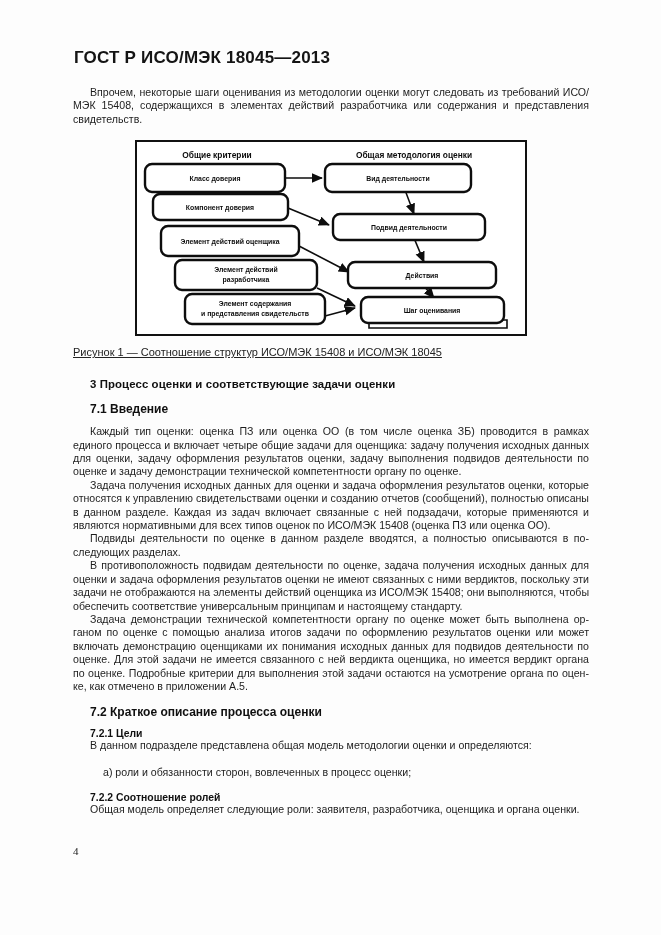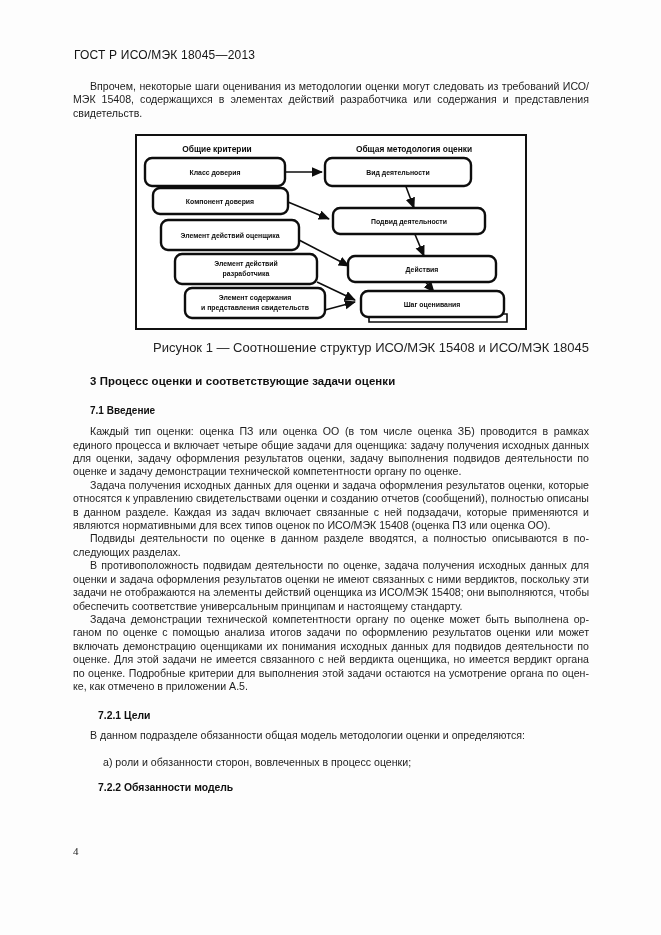--- a/index.html
+++ b/index.html
@@ -28,22 +28,22 @@
   }
   .content {
     position: absolute;
     left: 73px;
     top: 48px;
     width: 516px;
   }
 
   
   .running-head {
-    font-size: 12px;
-    font-weight: normal;
+    font-size: 17px;
+    font-weight: bold;
     letter-spacing: 0.2px;
     color: #141414;
     margin: 0 0 18px 0;
     padding-left: 1px;
   }
 
   
   p.body {
     font-size: 10.6px;
     line-height: 13.4px;
@@ -65,46 +65,47 @@
   .figure-frame {
     border: 2px solid #111;
     width: 392px;
     height: 196px;
     position: relative;
     background: #fff;
     box-sizing: border-box;
   }
   .figure-frame svg { display: block; }
   .fig-caption {
-    font-size: 13px;
-    text-align: right;
+    font-size: 11px;
+    text-align: left;
     margin-top: 10px;
     color: #232323;
+    text-decoration: underline;
   }
 
   
   h2.sec {
     font-size: 11.4px;
     font-weight: bold;
     margin: 20px 0 0 0;
     padding-left: 17px;
     color: #101010;
     letter-spacing: 0.1px;
   }
   h3.sub {
-    font-size: 10px;
-    font-weight: bold;
-    margin: 18px 0 0 0;
+    font-size: 12px;
+    font-weight: bold;
+    margin: 12px 0 0 0;
     padding-left: 17px;
     color: #101010;
   }
   h4.subsub {
     font-size: 10.4px;
     font-weight: bold;
-    margin: 8px;
+    margin: 0;
     padding-left: 17px;
     color: #101010;
   }
   .gap-s { height: 9px; }
   .list-item {
     font-size: 10.6px;
     line-height: 13.4px;
     margin: 13px;
     padding-left: 17px;
     color: #1d1d1d;
@@ -215,25 +216,27 @@
 
       <h3 class="sub">7.1  Введение</h3>
       <div class="gap-s"></div>
 
       <p class="body indent">Каждый тип оценки: оценка ПЗ или оценка ОО (в том числе оценка ЗБ) проводится в рамках единого процесса и включает четыре общие задачи для оценщика: задачу получения исходных дан­ных для оценки, задачу оформления результатов оценки, задачу выполнения подвидов деятельности по оценке и задачу демонстрации технической компетентности органу по оценке.</p>
       <p class="body indent">Задача получения исходных данных для оценки и задача оформления результатов оценки, ко­торые относятся к управлению свидетельствами оценки и созданию отчетов (сообщений), полностью описаны в данном разделе. Каждая из задач включает связанные с ней подзадачи, которые применя­ются и являются нормативными для всех типов оценок по ИСО/МЭК 15408 (оценка ПЗ или оценка ОО).</p>
       <p class="body indent">Подвиды деятельности по оценке в данном разделе вводятся, а полностью описываются в по­следующих разделах.</p>
       <p class="body indent">В противоположность подвидам деятельности по оценке, задача получения исходных данных для оценки и задача оформления результатов оценки не имеют связанных с ними вердиктов, поскольку эти задачи не отображаются на элементы действий оценщика из ИСО/МЭК 15408; они выполняются, чтобы обеспечить соответствие универсальным принципам и настоящему стандарту.</p>
       <p class="body indent">Задача демонстрации технической компетентности органу по оценке может быть выполнена ор­ганом по оценке с помощью анализа итогов задачи по оформлению результатов оценки или может включать демонстрацию оценщиками их понимания исходных данных для подвидов деятельности по оценке. Для этой задачи не имеется связанного с ней вердикта оценщика, но имеется вердикт органа по оценке. Подробные критерии для выполнения этой задачи остаются на усмотрение органа по оцен­ке, как отмечено в приложении А.5.</p>
 
+      <h3 class="sub">7.2  Краткое описание процесса оценки</h3>
       <div class="gap-s"></div>
 
       <h4 class="subsub">7.2.1  Цели</h4>
-      <p class="body noindent" style="padding-left:17px;">В данном подразделе обязанности общая модель методологии оценки и определяются:</p>
+      <p class="body noindent" style="padding-left:17px;">В данном подразделе представлена общая модель методологии оценки и определяются:</p>
       <p class="list-item">a)  роли и обязанности сторон, вовлеченных в процесс оценки;</p>
 
-      <h4 class="subsub">7.2.2  Обязанности модель</h4>
+      <h4 class="subsub">7.2.2  Соотношение ролей</h4>
+      <p class="body noindent" style="padding-left:17px;">Общая модель определяет следующие роли: заявителя, разработчика, оценщика и органа оценки.</p>
 
     </div>
 
     <div class="folio">4</div>
   </div>
 </div>
 
 </body></html>

